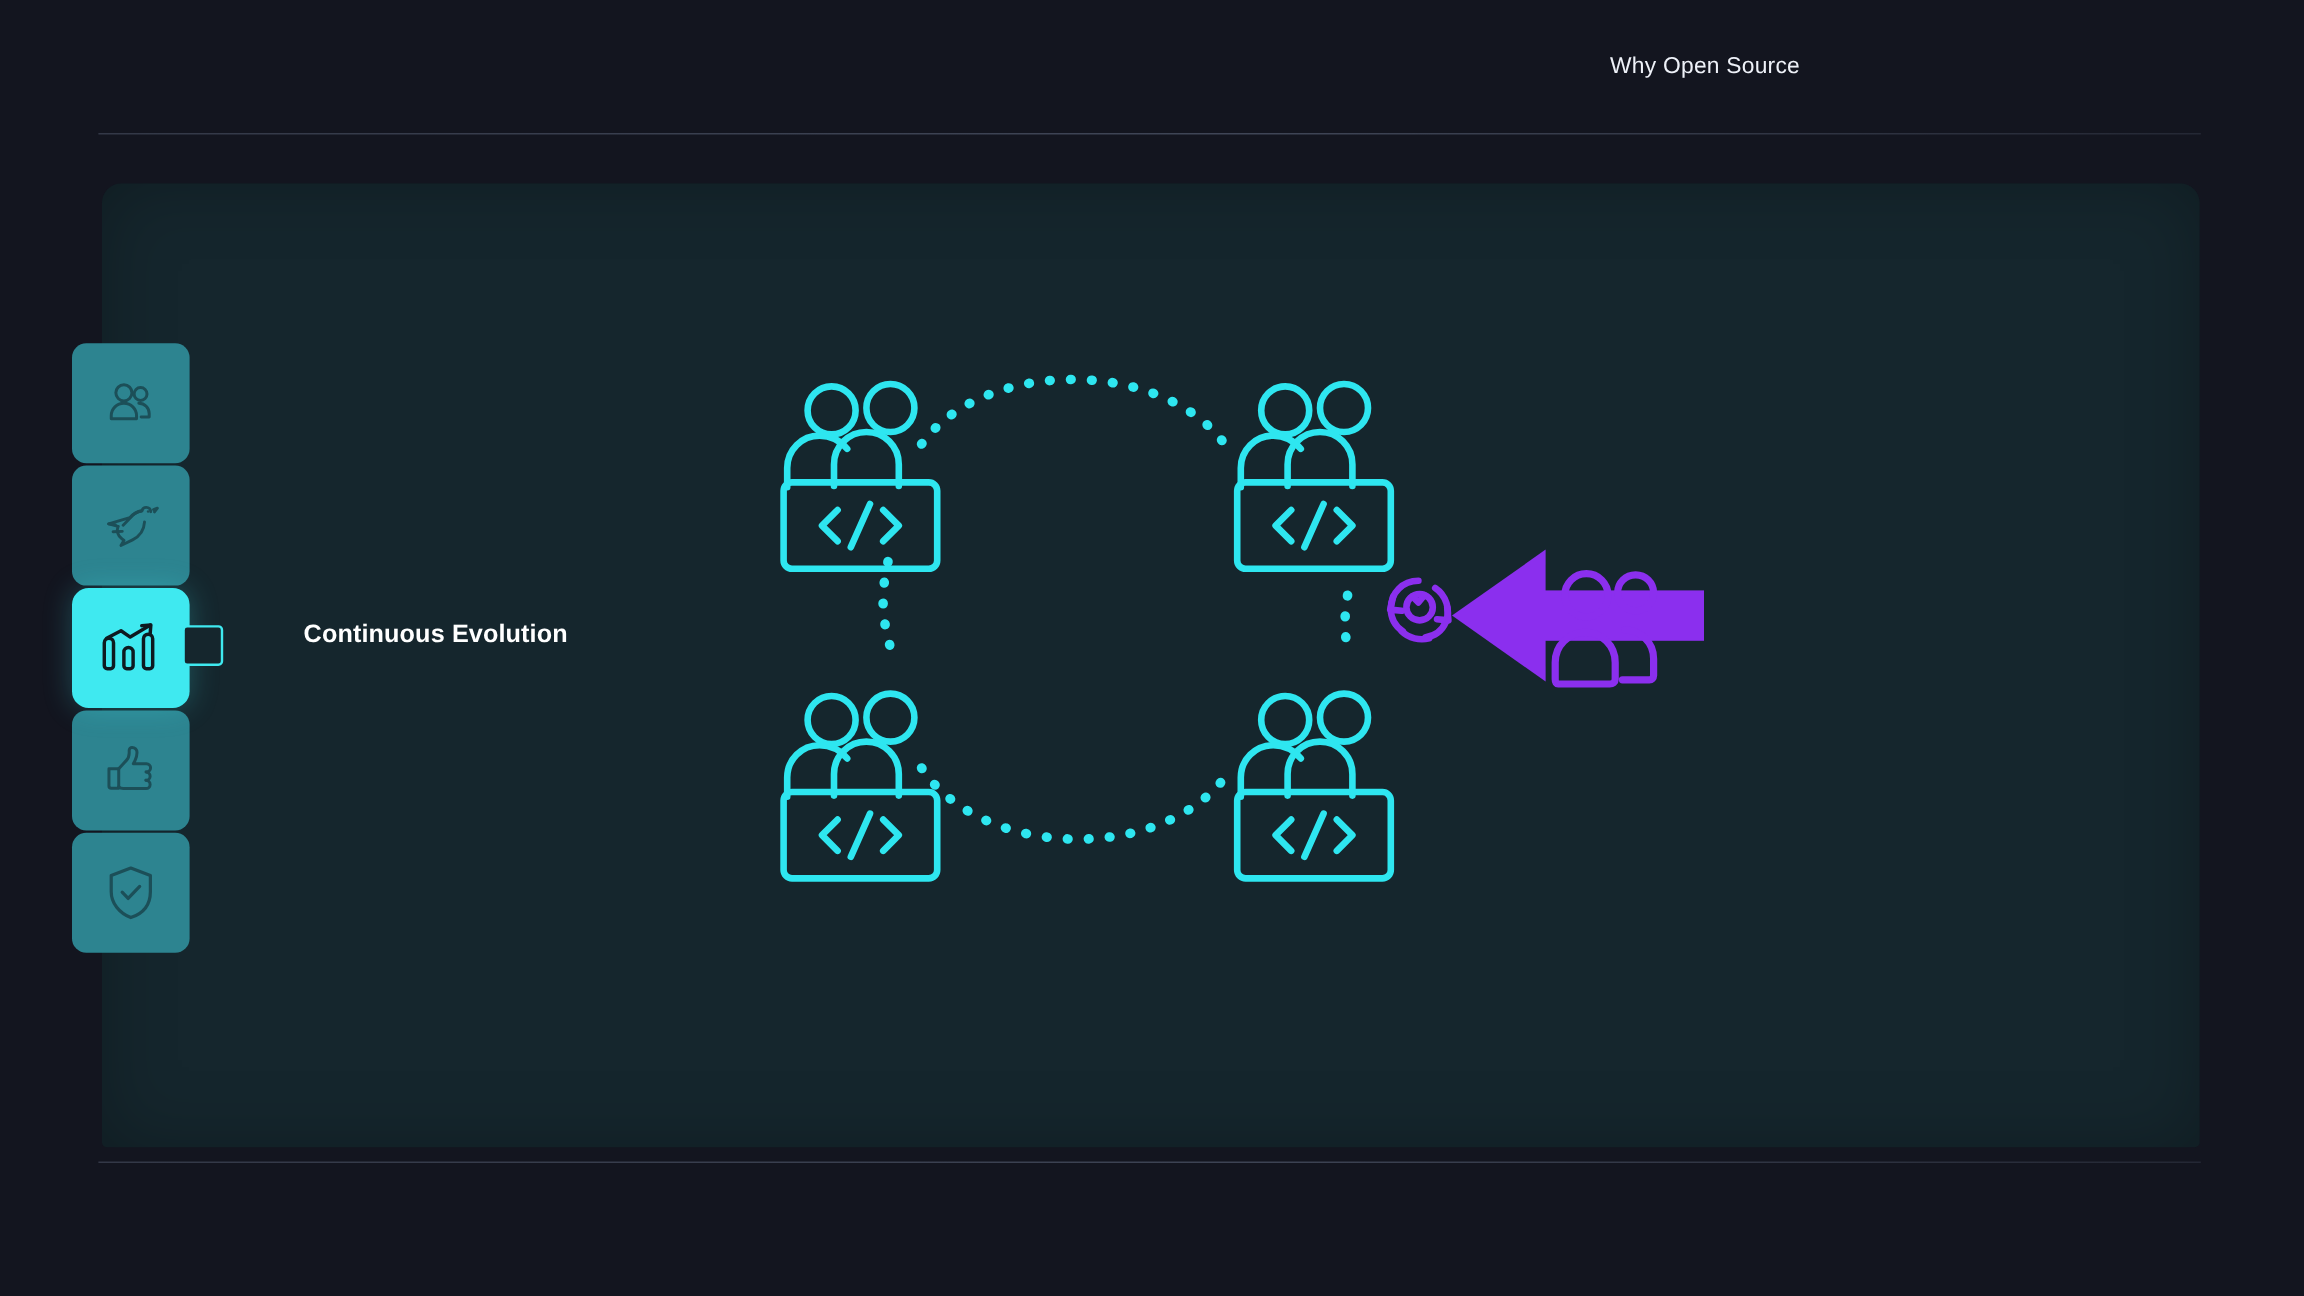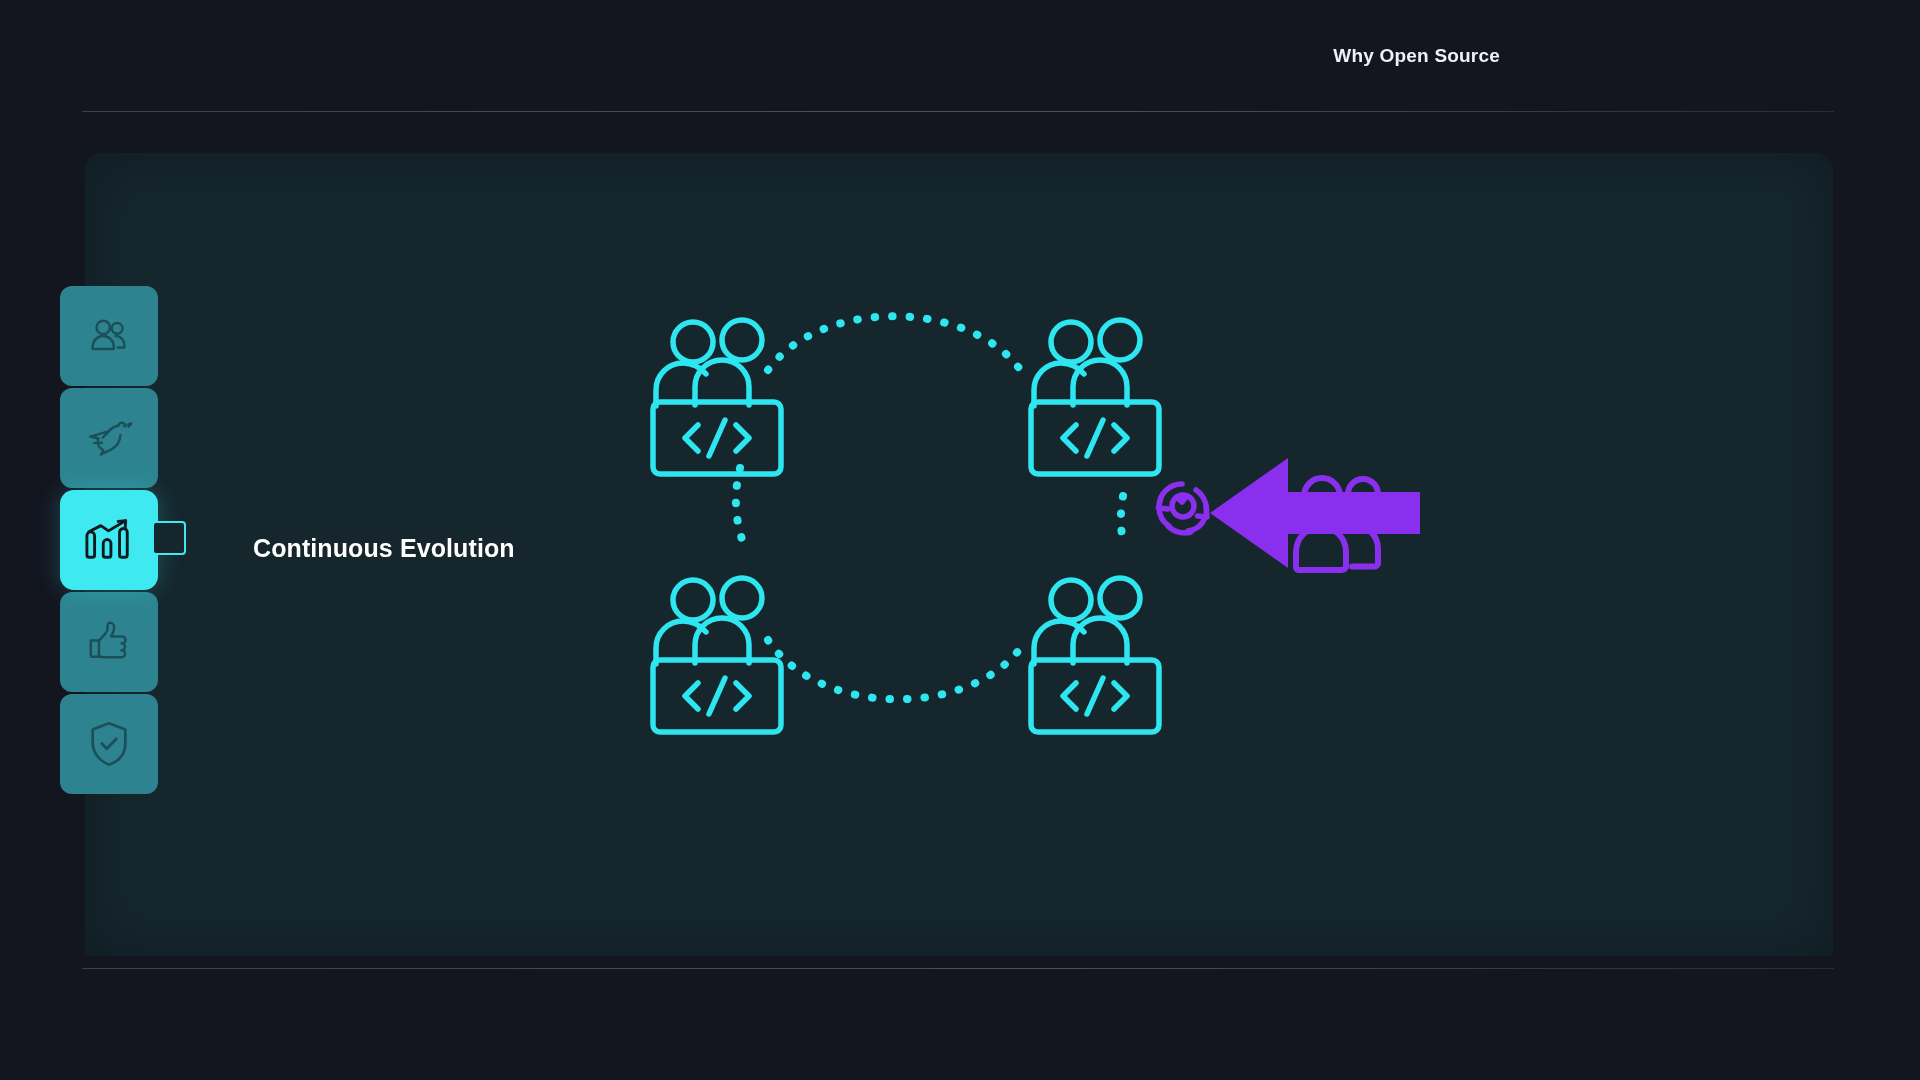--- a/index.html
+++ b/index.html
@@ -10,21 +10,21 @@
     overflow:hidden;
   }
   .stage { position:relative; width:1920px; height:1080px; background:#13151f; }
 
   
   .header-bar {
     position:absolute; left:0; top:0; width:1920px; height:118px;
   }
   .header-title {
     position:absolute; right:420px; top:45px;
-    color:#eef1f8; font-size:19px; font-weight:700; letter-spacing:.2px;
+    color:#eef1f8; font-size:19px; font-weight:400; letter-spacing:.2px;
     white-space:nowrap;
   }
   .rule-top {
     position:absolute; left:82px; top:111px; width:1752px; height:1px;
     background:linear-gradient(to right, rgba(150,165,195,.30), rgba(150,165,195,.42) 55%, rgba(150,165,195,.16));
   }
   .rule-bottom {
     position:absolute; left:82px; top:968px; width:1752px; height:1px;
     background:linear-gradient(to right, rgba(150,165,195,.30), rgba(150,165,195,.40) 55%, rgba(150,165,195,.16));
   }
@@ -59,22 +59,22 @@
     position:absolute; left:152px; top:521px;
     width:34px; height:34px;
     background:#15262d;
     border:2px solid #3fe9f0;
     border-radius:4px;
     z-index:6;
   }
 
   
   .slide-label {
-    position:absolute; left:253px; top:534px;
-    color:#ffffff; font-size:25px; font-weight:700; letter-spacing:.1px;
+    position:absolute; left:253px; top:517px;
+    color:#ffffff; font-size:21px; font-weight:700; letter-spacing:.1px;
     white-space:nowrap;
   }
 
   
   .diagram {
     position:absolute; left:640px; top:300px; width:780px; height:480px;
   }
   .diagram svg { display:block; }
 </style>
 </head>

